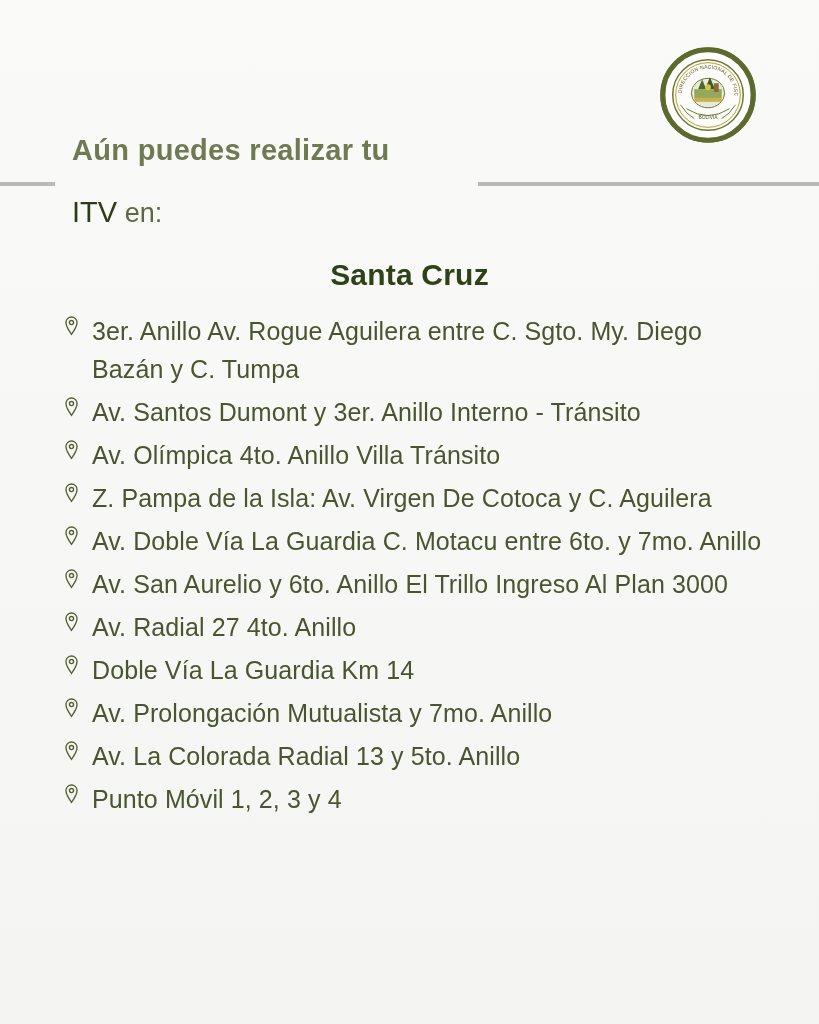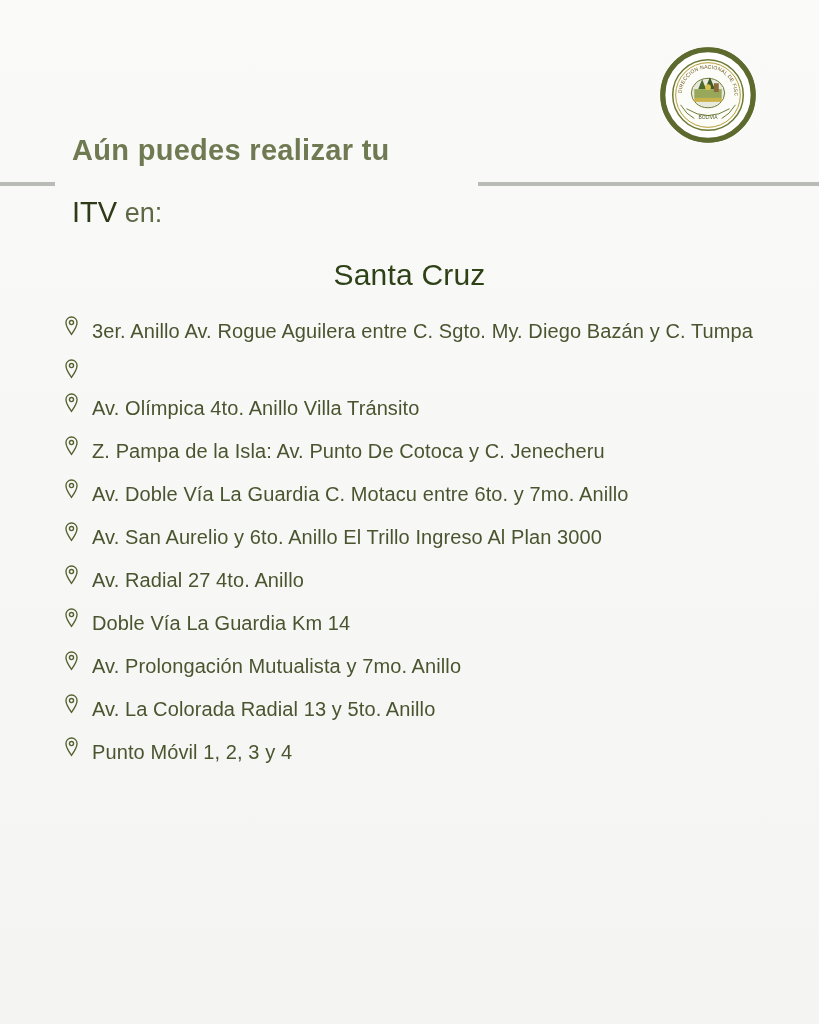--- a/index.html
+++ b/index.html
@@ -82,21 +82,21 @@
   }
 
   
   .city {
     position: absolute;
     top: 258px;
     left: 0;
     width: 819px;
     text-align: center;
     font-size: 30px;
-    font-weight: normal;
+    font-weight: bold;
     color: #2f4217;
     letter-spacing: 0.2px;
   }
 
   
   .list {
     position: absolute;
     top: 312px;
     left: 62px;
     width: 712px;
@@ -107,21 +107,21 @@
     margin-bottom: 5px;
   }
   .pin {
     flex: 0 0 auto;
     width: 22px;
     height: 26px;
     margin-right: 8px;
     margin-top: 3px;
   }
   .item-text {
-    font-size: 20px;
+    font-size: 25px;
     line-height: 38px;
     color: #4a5530;
     letter-spacing: 0.1px;
     max-width: 672px;
   }
   .item.two-line .item-text { line-height: 38px; }
 </style>
 </head>
 <body>
 
@@ -184,40 +184,41 @@
       <span class="item-text">3er. Anillo Av. Rogue Aguilera entre C. Sgto. My. Diego Bazán y C. Tumpa</span>
     </div>
 
     <div class="item">
       <span class="pin">
         <svg viewBox="0 0 24 28" width="19" height="23">
             <path d="M12 2c-4 0-7 3.1-7 7 0 5.2 7 15 7 15s7-9.8 7-15c0-3.9-3-7-7-7z" fill="none" stroke="#55602f" stroke-width="1.7"></path>
             <circle cx="12" cy="9" r="2.6" fill="none" stroke="#55602f" stroke-width="1.7"></circle>
           </svg>
       </span>
+      <span class="item-text">Av. Santos Dumont y 3er. Anillo Interno - Tránsito</span>
     </div>
 
     <div class="item">
       <span class="pin">
         <svg viewBox="0 0 24 28" width="19" height="23">
             <path d="M12 2c-4 0-7 3.1-7 7 0 5.2 7 15 7 15s7-9.8 7-15c0-3.9-3-7-7-7z" fill="none" stroke="#55602f" stroke-width="1.7"></path>
             <circle cx="12" cy="9" r="2.6" fill="none" stroke="#55602f" stroke-width="1.7"></circle>
           </svg>
       </span>
       <span class="item-text">Av. Olímpica 4to. Anillo Villa Tránsito</span>
     </div>
 
     <div class="item">
       <span class="pin">
         <svg viewBox="0 0 24 28" width="19" height="23">
             <path d="M12 2c-4 0-7 3.1-7 7 0 5.2 7 15 7 15s7-9.8 7-15c0-3.9-3-7-7-7z" fill="none" stroke="#55602f" stroke-width="1.7"></path>
             <circle cx="12" cy="9" r="2.6" fill="none" stroke="#55602f" stroke-width="1.7"></circle>
           </svg>
       </span>
-      <span class="item-text">Z. Pampa de la Isla: Av. Punto De Cotoca y C. Jenecheru</span>
+      <span class="item-text">Z. Pampa de la Isla: Av. Virgen De Cotoca y C. Aguilera</span>
     </div>
 
     <div class="item">
       <span class="pin">
         <svg viewBox="0 0 24 28" width="19" height="23">
             <path d="M12 2c-4 0-7 3.1-7 7 0 5.2 7 15 7 15s7-9.8 7-15c0-3.9-3-7-7-7z" fill="none" stroke="#55602f" stroke-width="1.7"></path>
             <circle cx="12" cy="9" r="2.6" fill="none" stroke="#55602f" stroke-width="1.7"></circle>
           </svg>
       </span>
       <span class="item-text">Av. Doble Vía La Guardia C. Motacu entre 6to. y 7mo. Anillo</span>

